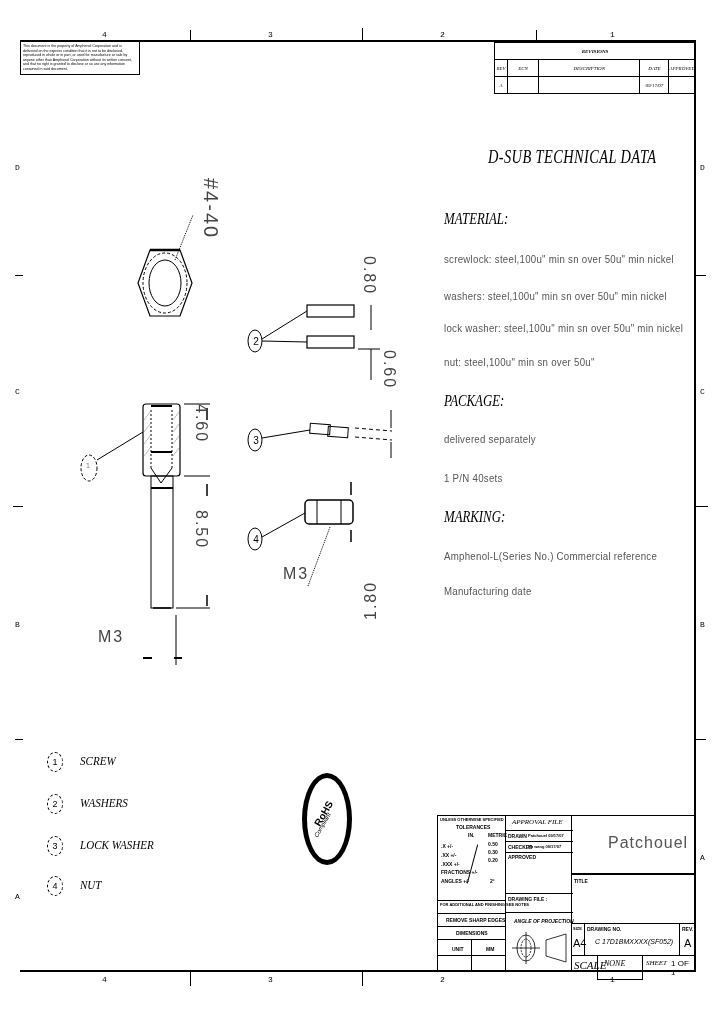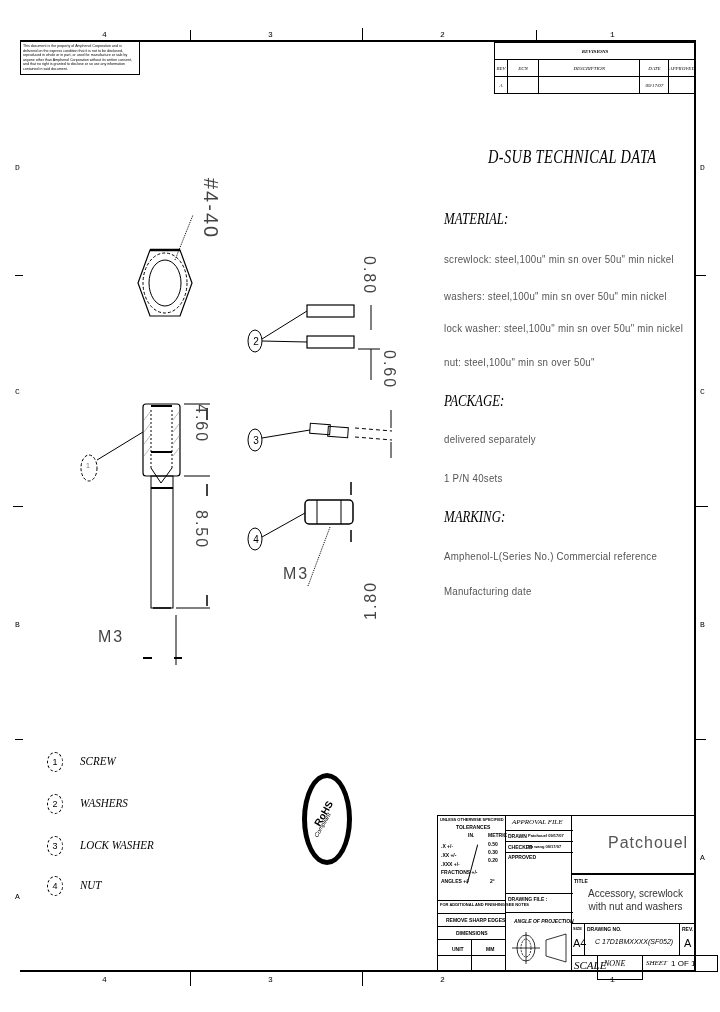--- a/index.html
+++ b/index.html
@@ -270,21 +270,20 @@
     </g>
   </svg>
 </div>
 
 <div class="tb" style="left:571px;top:815px;width:125px;height:60px;border-bottom:2px solid #000;">
   <div class="abs" style="left:36px;top:18px;font-size:16px;color:#555;letter-spacing:1px;">Patchouel</div>
 </div>
 
 <div class="tb" style="left:571px;top:874px;width:125px;height:50px;">
   <div class="tbt" style="left:2px;top:3px;">TITLE</div>
-  <div class="abs" style="left:6px;top:12px;width:115px;text-align:center;font-size:10px;line-height:13px;color:#333;">Accessory, screwlock with nut and washers</div>
 </div>
 
 <div class="tb" style="left:571px;top:923px;width:14px;height:33px;">
   <div class="tbt" style="left:1px;top:2px;font-size:4px;">SIZE</div>
   <div class="abs" style="left:1px;top:13px;font-size:11px;">A4</div>
 </div>
 <div class="tb" style="left:584px;top:923px;width:96px;height:33px;">
   <div class="tbt" style="left:2px;top:2px;">DRAWING NO.</div>
   <div class="abs" style="left:10px;top:14px;font-size:7px;font-style:italic;">C 17D1BMXXXX(SF052)</div>
 </div>
@@ -292,16 +291,16 @@
   <div class="tbt" style="left:2px;top:2px;">REV.</div>
   <div class="abs" style="left:4px;top:13px;font-size:11px;">A</div>
 </div>
 
 <div class="tb" style="left:571px;top:955px;width:27px;height:17px;">
   <div class="abs" style="left:2px;top:3px;font-family:'Liberation Serif',serif;font-style:italic;font-size:11px;">SCALE</div>
 </div>
 <div class="tb" style="left:597px;top:955px;width:46px;height:25px;">
   <div class="abs" style="left:6px;top:3px;font-family:'Liberation Serif',serif;font-style:italic;font-size:8px;">NONE</div>
 </div>
-<div class="tb" style="left:642px;top:955px;width:76px;height:17px;">
+<div class="tb" style="left:642px;top:955px;width:54px;height:17px;">
   <div class="abs" style="left:3px;top:3px;font-family:'Liberation Serif',serif;font-style:italic;font-size:7px;">SHEET</div>
   <div class="abs" style="left:28px;top:3px;font-size:8px;">1  OF  1</div>
 </div>
 
 </body></html>

